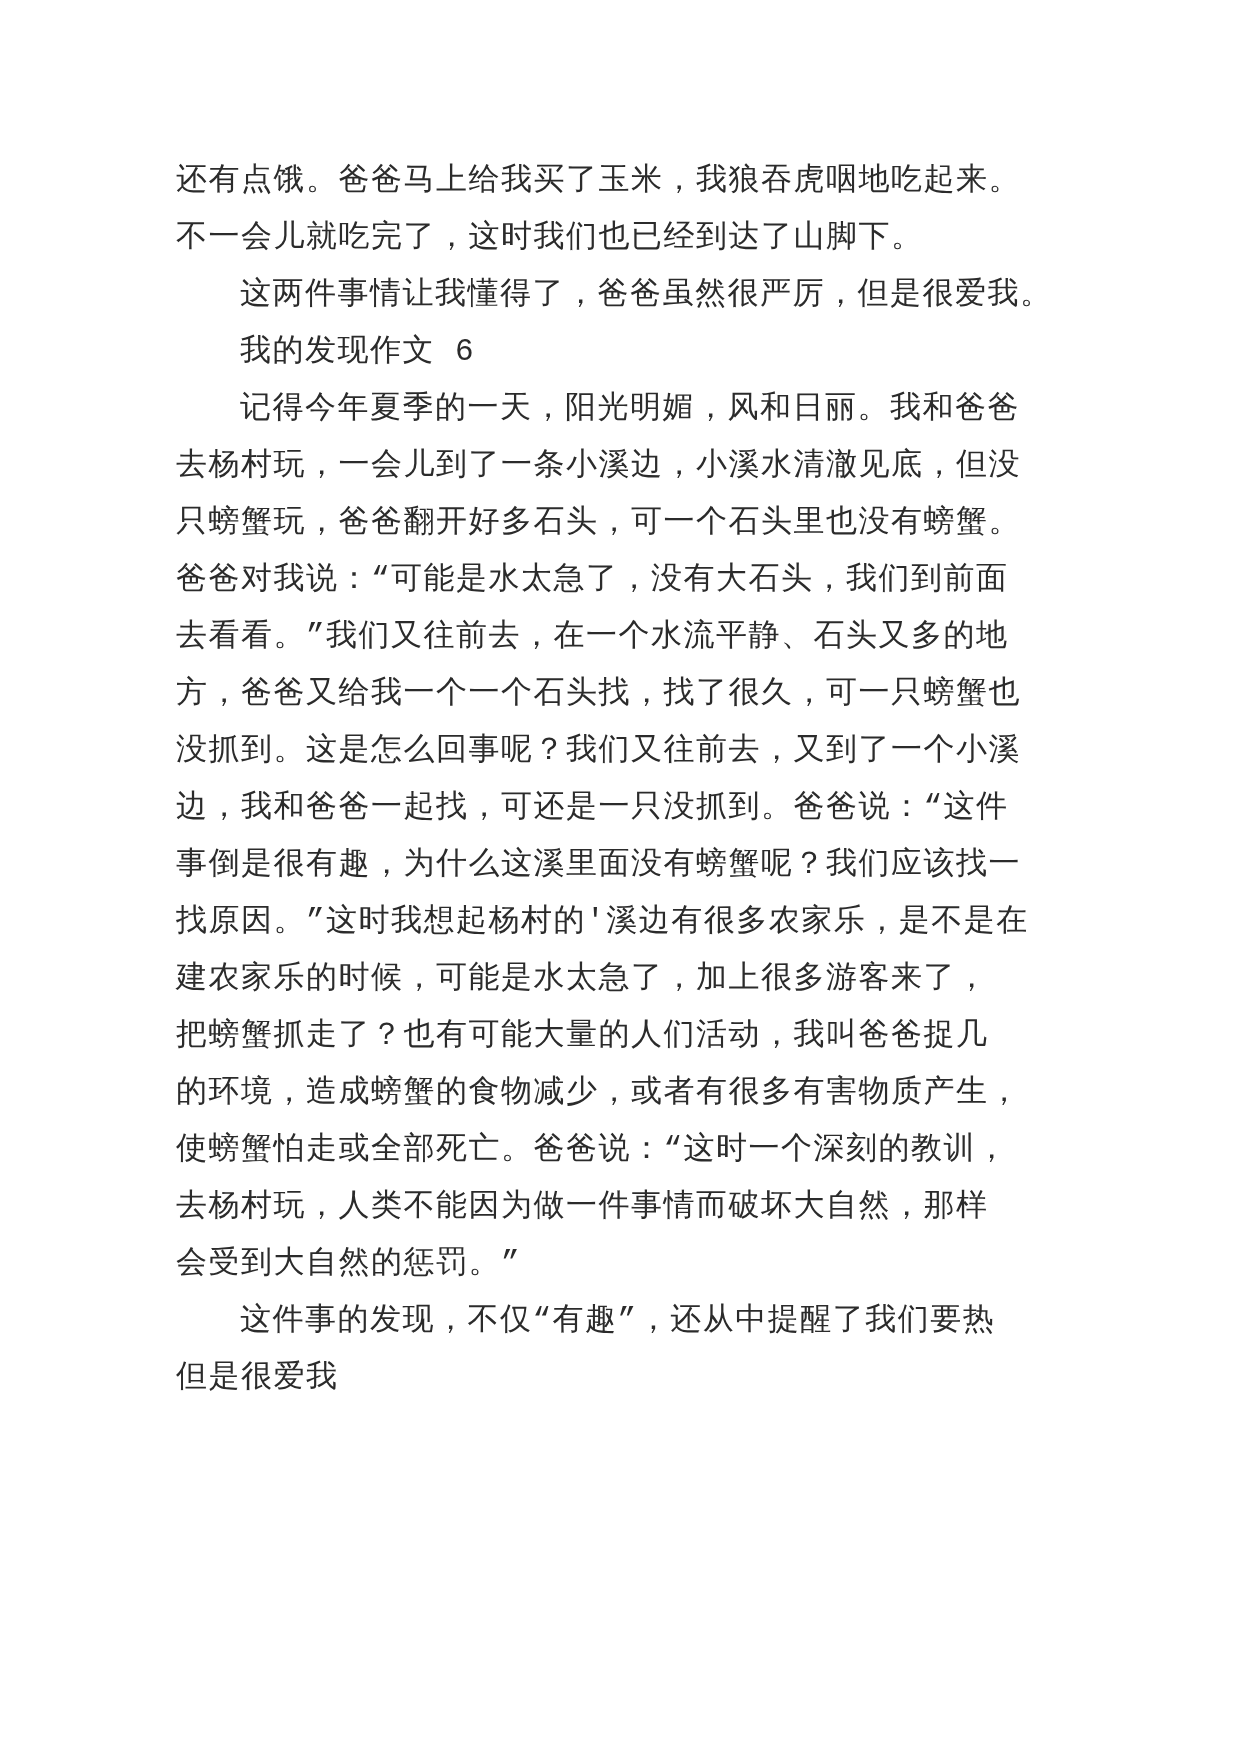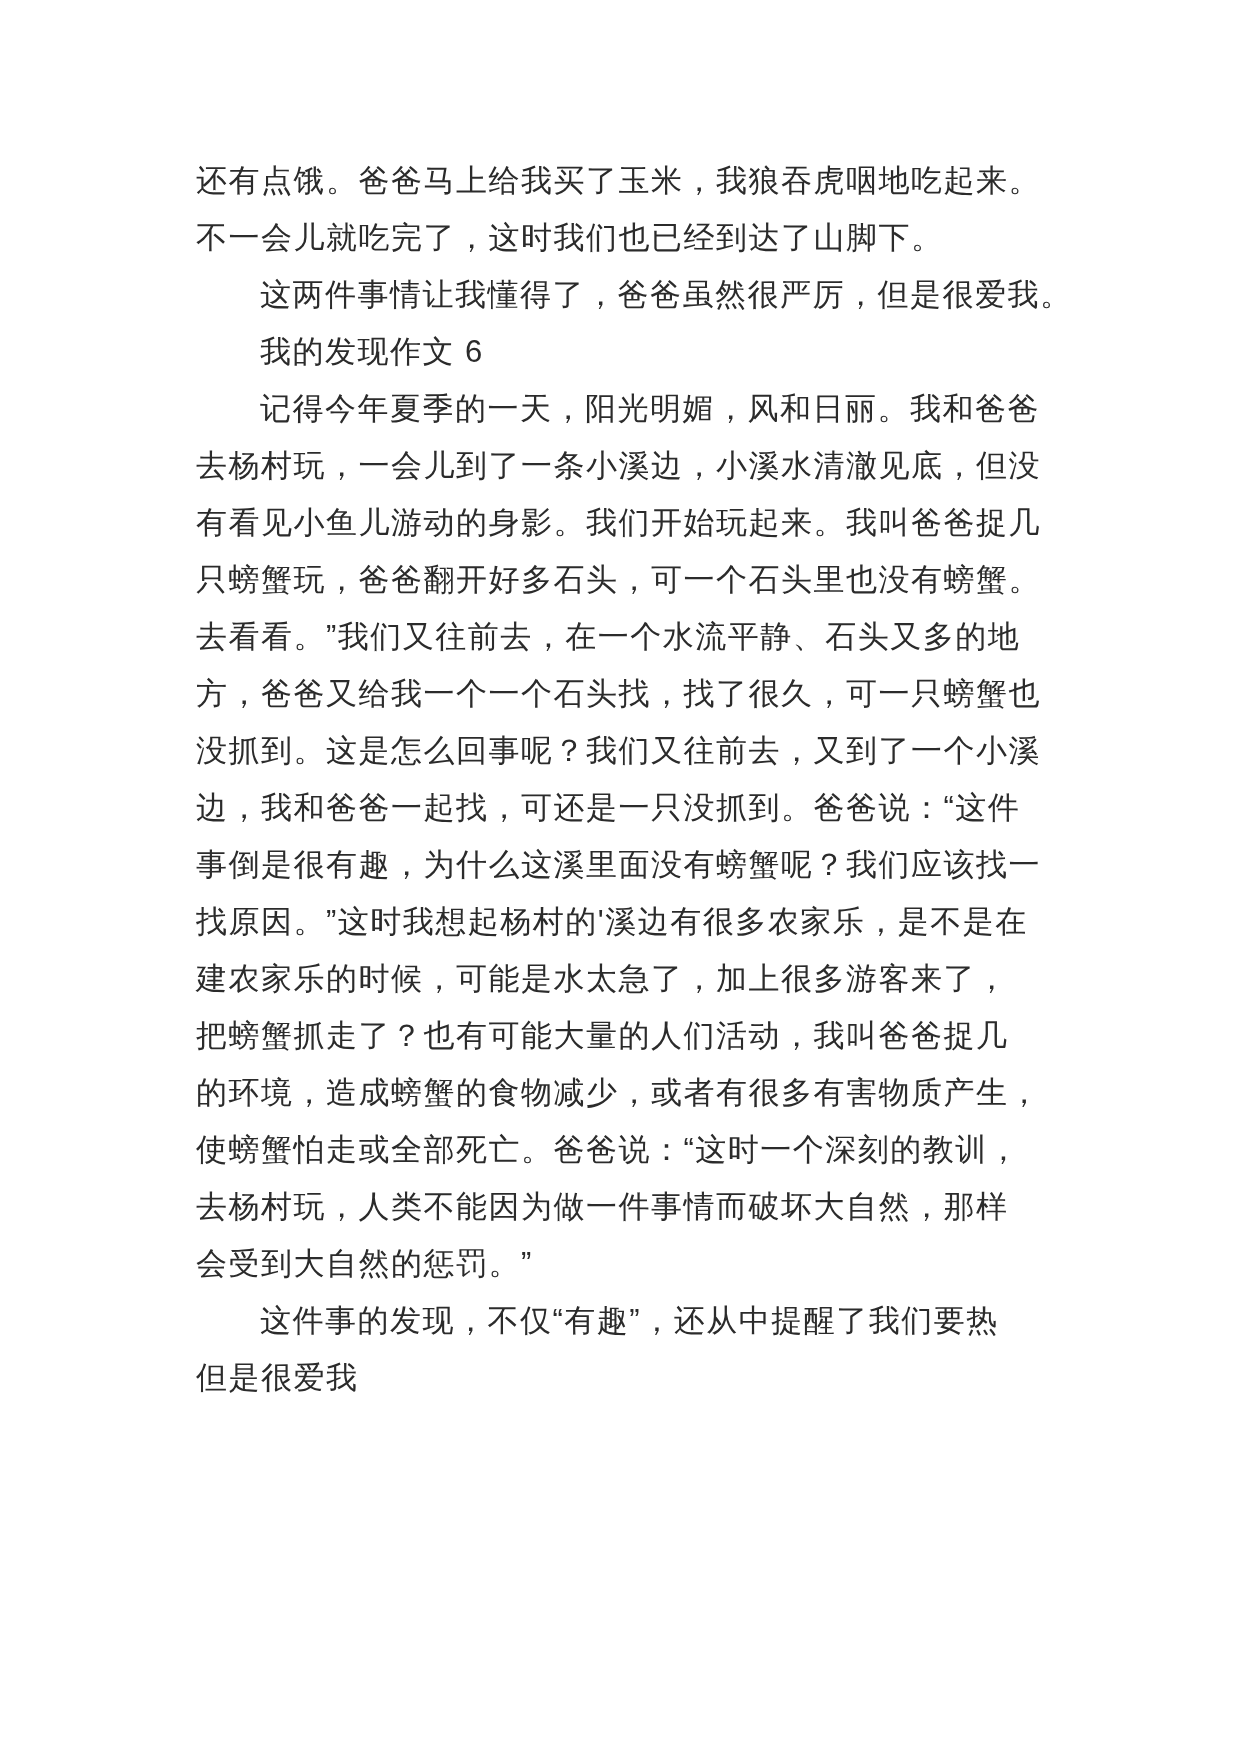--- a/index.html
+++ b/index.html
@@ -15,24 +15,24 @@
   }
   .page {
     position: absolute;
     left: 0; top: 0;
     width: 1241px;
     height: 1754px;
     background: #ffffff;
   }
   .text-block {
     position: absolute;
-    left: 196px;
+    left: 176px;
     top: 152px;
     width: 886px;
-    font-family: Liberation Sans, sans-serif;
+    font-family: Liberation Mono, monospace;
     font-size: 31px;
     line-height: 57px;
     color: #2b2b2b;
     letter-spacing: 1.5px;
     font-weight: 300;
   }
   .paragraph {
     margin: 0;
     padding: 0;
   }
@@ -59,22 +59,22 @@
       <div class="line indent">这两件事情让我懂得了，爸爸虽然很严厉，但是很爱我。</div>
     </div>
 
     <div class="paragraph">
       <div class="line indent">我的发现作文 6</div>
     </div>
 
     <div class="paragraph">
       <div class="line indent">记得今年夏季的一天，阳光明媚，风和日丽。我和爸爸</div>
       <div class="line">去杨村玩，一会儿到了一条小溪边，小溪水清澈见底，但没</div>
-      <div class="line">有看见小鱼儿游动的身影。我们开始玩起来。我叫爸爸捉几</div>
       <div class="line">只螃蟹玩，爸爸翻开好多石头，可一个石头里也没有螃蟹。</div>
+      <div class="line">爸爸对我说：“可能是水太急了，没有大石头，我们到前面</div>
       <div class="line">去看看。”我们又往前去，在一个水流平静、石头又多的地</div>
       <div class="line">方，爸爸又给我一个一个石头找，找了很久，可一只螃蟹也</div>
       <div class="line">没抓到。这是怎么回事呢？我们又往前去，又到了一个小溪</div>
       <div class="line">边，我和爸爸一起找，可还是一只没抓到。爸爸说：“这件</div>
       <div class="line">事倒是很有趣，为什么这溪里面没有螃蟹呢？我们应该找一</div>
       <div class="line">找原因。”这时我想起杨村的'溪边有很多农家乐，是不是在</div>
       <div class="line">建农家乐的时候，可能是水太急了，加上很多游客来了，</div>
       <div class="line">把螃蟹抓走了？也有可能大量的人们活动，我叫爸爸捉几</div>
       <div class="line">的环境，造成螃蟹的食物减少，或者有很多有害物质产生，</div>
       <div class="line">使螃蟹怕走或全部死亡。爸爸说：“这时一个深刻的教训，</div>

